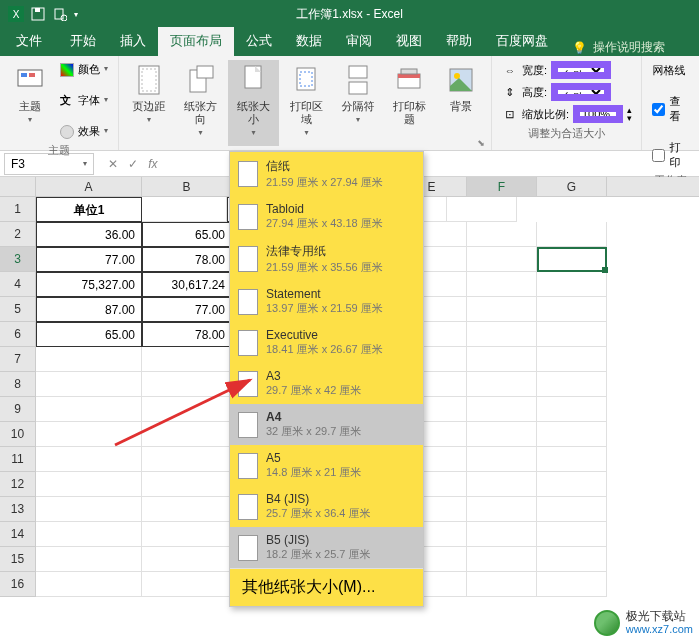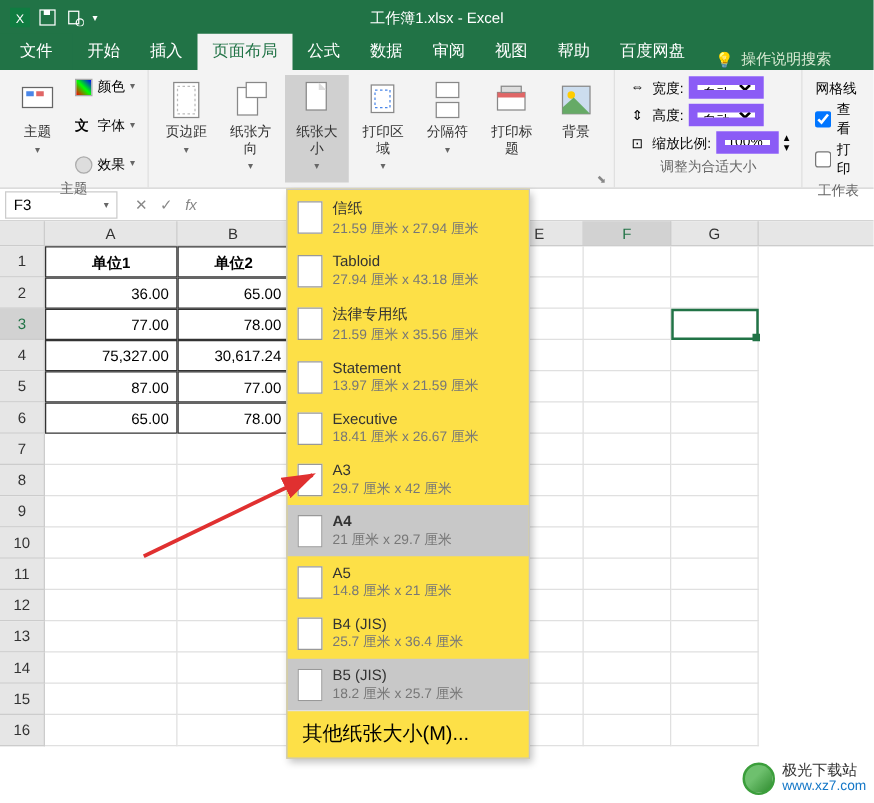--- a/index.html
+++ b/index.html
@@ -37,21 +37,21 @@
 .theme-row { display:flex; align-items:center; gap:4px; padding:2px 4px; white-space:nowrap; }
 .theme-row .sq { width:14px; height:14px; border:1px solid #aaa; }
 
 .scale-col { display:flex; flex-direction:column; gap:2px; font-size:11px; }
 .scale-row { display:flex; align-items:center; gap:4px; padding:1px 4px; white-space:nowrap; }
 .scale-row .sico { width:16px; text-align:center; }
 .scale-row select, .scale-row input { font-size:11px; height:18px; border:7px solid #8b5cf6; background:#fff; }
 .scale-row select { width:60px; }
 .scale-row input { width:50px; padding:0 2px; }
 
-.grid-col { display:flex; flex-direction:column; gap:0; font-size:11px; padding-top:2px; }
+.grid-col { display:flex; flex-direction:column; gap:14px; font-size:11px; padding-top:2px; }
 .grid-row { display:flex; align-items:center; gap:4px; padding:1px 4px; }
 
 
 .fbar { height:26px; border-bottom:1px solid #d4d4d4; display:flex; align-items:center; font-size:12px; }
 .namebox { width:90px; height:22px; border:1px solid #ccc; margin:0 4px; padding:2px 6px; display:flex; align-items:center; justify-content:space-between; }
 .namebox .dd { font-size:8px; color:#666; }
 .fx-btns { display:flex; align-items:center; gap:10px; padding:0 10px; color:#888; }
 .fxinput { flex:1; padding:2px 6px; }
 
 
@@ -319,21 +319,20 @@
     <div class="ch cC">C</div>
     <div class="ch cD">D</div>
     <div class="ch cE">E</div>
     <div class="ch cF sel">F</div>
     <div class="ch cG">G</div>
   </div>
   <div id="rows">
       <div class="row">
         <div class="rh">1</div>
         <div class="cell cA hdr bord">单位1</div>
-        <div class="cell cB hdr bord">单位2</div>
         <div class="cell cC"></div>
         <div class="cell cD hdr bord">位3</div>
         <div class="cell cE"></div>
         <div class="cell cF"></div>
         <div class="cell cG"></div>
       </div>
       <div class="row">
         <div class="rh">2</div>
         <div class="cell cA bord">36.00</div>
         <div class="cell cB bord">65.00</div>
@@ -528,21 +527,21 @@
         <div class="pm-thumb"></div>
         <div class="pm-text">
           <span class="pm-name">A3</span>
           <span class="pm-dim">29.7 厘米 x 42 厘米</span>
         </div>
       </div>
       <div class="pm-item hi">
         <div class="pm-thumb"></div>
         <div class="pm-text">
           <span class="pm-name"><b>A4</b></span>
-          <span class="pm-dim">21 厘米 x 29.7 厘米</span>
+          <span class="pm-dim">32 厘米 x 29.7 厘米</span>
         </div>
       </div>
       <div class="pm-item">
         <div class="pm-thumb"></div>
         <div class="pm-text">
           <span class="pm-name">A5</span>
           <span class="pm-dim">14.8 厘米 x 21 厘米</span>
         </div>
       </div>
       <div class="pm-item">

